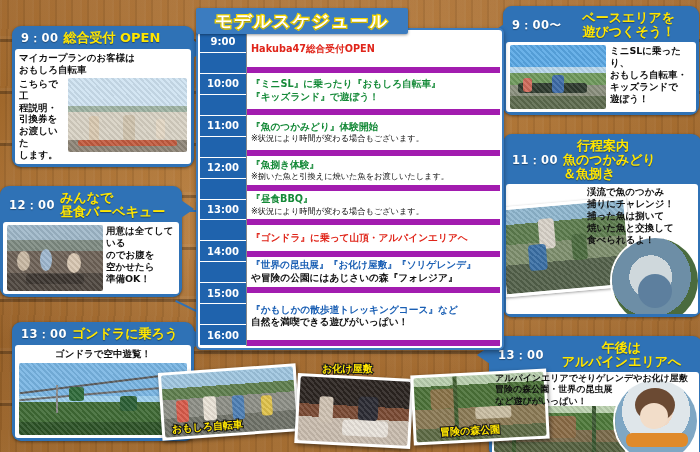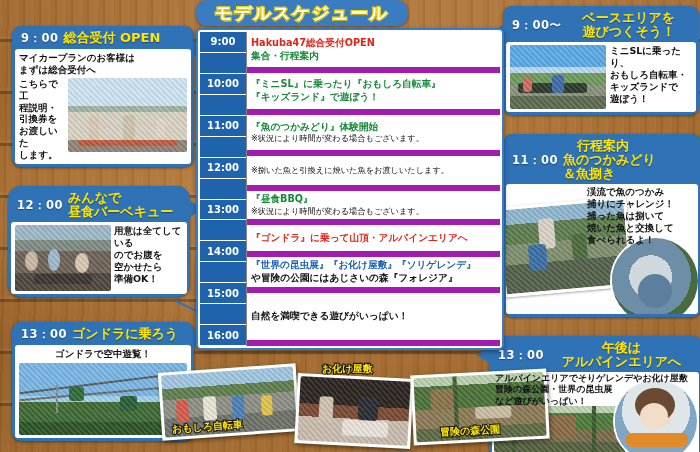--- a/index.html
+++ b/index.html
@@ -38,43 +38,43 @@
   .panel{background:#fff;border-radius:3px;padding:3px 4px;position:relative;overflow:hidden;}
   .ptext{color:#111;font-size:9.5px;font-weight:bold;line-height:1.25;}
   .photo{border-radius:2px;overflow:hidden;position:relative;}
   .tail{position:absolute;width:0;height:0;}
 
   
   #c-9{left:12px;top:26px;width:176px;}
   #c-9 .panel{display:block;}
   #c-9 .row{display:flex;gap:3px;}
   #c-9 .ptop{margin-bottom:2px;}
-  #c-12{left:8px;top:186px;width:176px;border-radius:13px;}
+  #c-12{left:0;top:186px;width:176px;}
   #c-12 .row{display:flex;gap:3px;align-items:flex-start;}
   #c-13{left:12px;top:322px;width:176px;}
   #c-13 .cap{text-align:center;font-size:9.5px;font-weight:bold;color:#111;margin-bottom:2px;}
   
   #r-9{left:503px;top:6px;width:190px;}
   #r-9 .row{display:flex;gap:4px;align-items:flex-start;}
   #r-11{left:503px;top:134px;width:192px;}
   #r-13{left:489px;top:336px;width:207px;}
   .htitle.ac{text-align:center;}
 
   
   .tail-l{border-top:9px solid transparent;border-bottom:9px solid transparent;
           border-left:13px solid #2f72b6;right:-12px;}
   .tail-r{border-top:9px solid transparent;border-bottom:9px solid transparent;
           border-right:13px solid #2f72b6;left:-12px;}
 
   
   .conn{position:absolute;background:#2f72b6;height:2px;transform-origin:0 0;}
 
   
-  #banner{position:absolute;left:196px;top:0;width:212px;height:26px;
-          background:#3b7cc0;border-radius:11px;box-shadow:0 1px 3px rgba(0,0,0,.4);
+  #banner{position:absolute;left:196px;top:8px;width:212px;height:26px;
+          background:#3b7cc0;border-radius:2px;box-shadow:0 1px 3px rgba(0,0,0,.4);
           display:flex;align-items:center;justify-content:center;z-index:6;}
   #banner span{font-size:17px;font-weight:bold;color:#fff;letter-spacing:2px;
     -webkit-text-stroke:2.6px #f2d400;paint-order:stroke fill;
     text-shadow:0 1px 0 rgba(0,0,0,.25);}
 
   
   #sched{position:absolute;left:196px;top:28px;width:308px;height:322px;
          background:#fff;border:2px solid #3b7cc0;border-radius:5px;
          box-shadow:0 2px 5px rgba(0,0,0,.4);padding:2px;box-sizing:border-box;z-index:5;}
   #grid{display:flex;height:100%;}
@@ -156,60 +156,61 @@
         <div class="tcell blank">&nbsp;</div>
         <div class="tcell">14:00</div>
         <div class="tcell blank">&nbsp;</div>
         <div class="tcell">15:00</div>
         <div class="tcell blank">&nbsp;</div>
         <div class="tcell">16:00</div>
       </div>
     <div id="rows">
         <div class="srow" style="flex: 2 1 0%;">
           <div class="line red">Hakuba47総合受付OPEN</div>
-          <div class="line grn">集合・行程案内</div>
         </div>
         <div class="srow" style="flex: 2 1 0%;">
           <div class="line grn">『ミニSL』に乗ったり『おもしろ自転車』</div>
           <div class="line grn">『キッズランド』で遊ぼう！</div>
         </div>
         <div class="srow" style="flex: 2 1 0%;">
           <div class="line grn">『魚のつかみどり』体験開始</div>
           <div class="note">※状況により時間が変わる場合もございます。</div>
         </div>
         <div class="srow" style="flex: 1.6 1 0%;">
+          <div class="line grn">『魚捌き体験』</div>
           <div class="note">※捌いた魚と引換えに焼いた魚をお渡しいたします。</div>
         </div>
         <div class="srow" style="flex: 1.6 1 0%;">
           <div class="line grn">『昼食BBQ』</div>
           <div class="note">※状況により時間が変わる場合もございます。</div>
         </div>
         <div class="srow" style="flex: 1.4 1 0%;">
           <div class="line red">『ゴンドラ』に乗って山頂・アルパインエリアへ</div>
         </div>
         <div class="srow" style="flex: 1.7 1 0%;">
           <div class="line blu">『世界の昆虫展』『お化け屋敷』『ソリゲレンデ』</div>
           <div class="line blk">や冒険の公園にはあじさいの森『フォレジア』</div>
         </div>
         <div class="srow" style="flex: 2.7 1 0%;">
+          <div class="line blu">『かもしかの散歩道トレッキングコース』など</div>
           <div class="line blk">自然を満喫できる遊びがいっぱい！</div>
         </div>
       </div>
   </div>
 </div>
 
 <div class="callout" id="c-9">
   <div class="tail tail-l" style="top:14px;"></div>
   <div class="hd">
     <span class="time">9：00</span>
     <span class="htitle">総合受付 OPEN</span>
   </div>
   <div class="panel">
     <div class="ptext ptop" style="white-space:pre-line;">マイカープランのお客様は
-まずは総合受付へ</div>
+おもしろ自転車</div>
     <div class="row">
       <div class="ptext" style="white-space:pre-line;width:46px;flex:none;">こちらで工
 程説明・
 引換券を
 お渡しいた
 します。</div>
       <div class="photo grain" style="flex:1;height:74px;">
         <div class="ph sc-build"></div>
         <div class="blob" style="left:18%;top:52%;width:10px;height:26px;background:#d9c9b0;border-radius:3px;"></div>
         <div class="blob" style="left:46%;top:50%;width:12px;height:28px;background:#cfc3ad;border-radius:3px;"></div>

